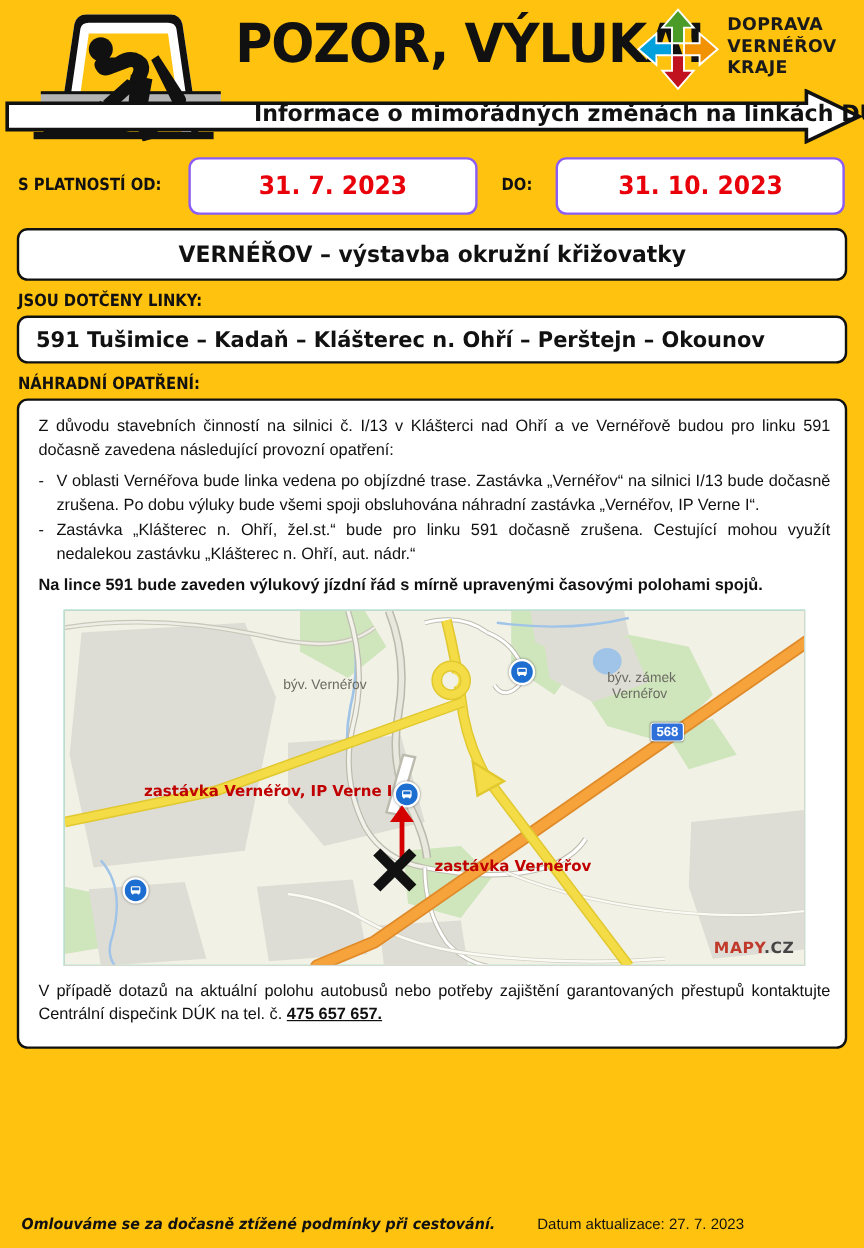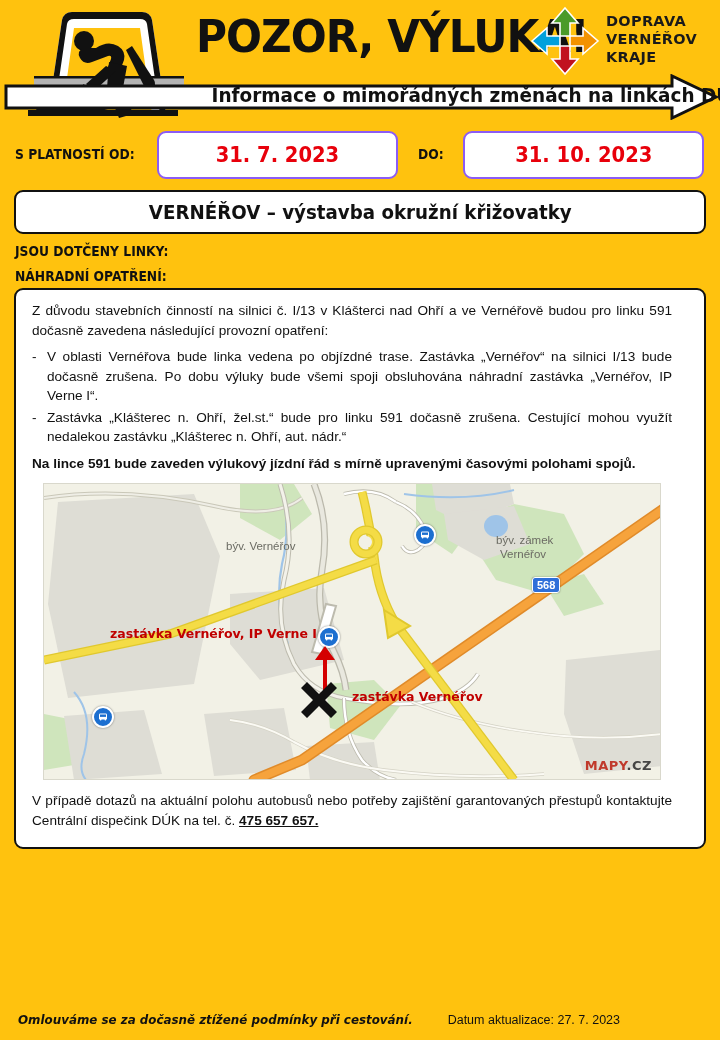--- a/index.html
+++ b/index.html
@@ -78,21 +78,21 @@
     transform: scaleX(0.88); transform-origin: left center;
   }
   .lines-box { height: 40px; display: flex; align-items: center; padding-left: 14px; }
   .lines-box span {
     font-family: "DejaVu Sans", sans-serif; font-weight: bold;
     font-size: 18px; color: #111; transform: scaleX(0.97);
     transform-origin: left center;
   }
 
   
-  .content-box { margin-top: 3px; padding: 11px 32px 10px 16px; }
+  .content-box { margin-top: 3px; padding: 11px 12px 10px 16px; }
   .para {
     font-family: "Liberation Sans", sans-serif;
     font-size: 13.6px; line-height: 19.5px; color: #111;
     text-align: justify; margin-bottom: 7px;
   }
   .para.bold { font-weight: bold; }
   .bullet { display: flex; margin-bottom: 2px; }
   .bullet .dash {
     width: 15px; flex: 0 0 15px;
     font-size: 13.6px; line-height: 19.5px; color: #111;
@@ -213,20 +213,23 @@
     <div class="datebox db-do">
       <span>31. 10. 2023</span>
     </div>
   </div>
 
   <div class="wbox route-title">
     <span>VERNÉŘOV  – výstavba okružní křižovatky</span>
   </div>
 
   <div class="section-head">JSOU DOTČENY LINKY:</div>
+  <div class="wbox lines-box">
+    <span>591 Tušimice – Kadaň – Klášterec n. Ohří – Perštejn – Okounov</span>
+  </div>
 
   <div class="section-head">NÁHRADNÍ OPATŘENÍ:</div>
 
   <div class="wbox content-box">
 
     <div class="para">Z důvodu stavebních činností na silnici č. I/13 v Klášterci nad Ohří a ve Vernéřově budou pro linku 591 dočasně zavedena následující provozní opatření:</div>
 
     <div class="bullet">
       <div class="dash">-</div>
       <div class="btxt">V oblasti Vernéřova bude linka vedena po objízdné trase. Zastávka „Vernéřov“ na silnici I/13 bude dočasně zrušena. Po dobu výluky bude všemi spoji obsluhována náhradní zastávka  „Vernéřov, IP Verne I“.</div>

